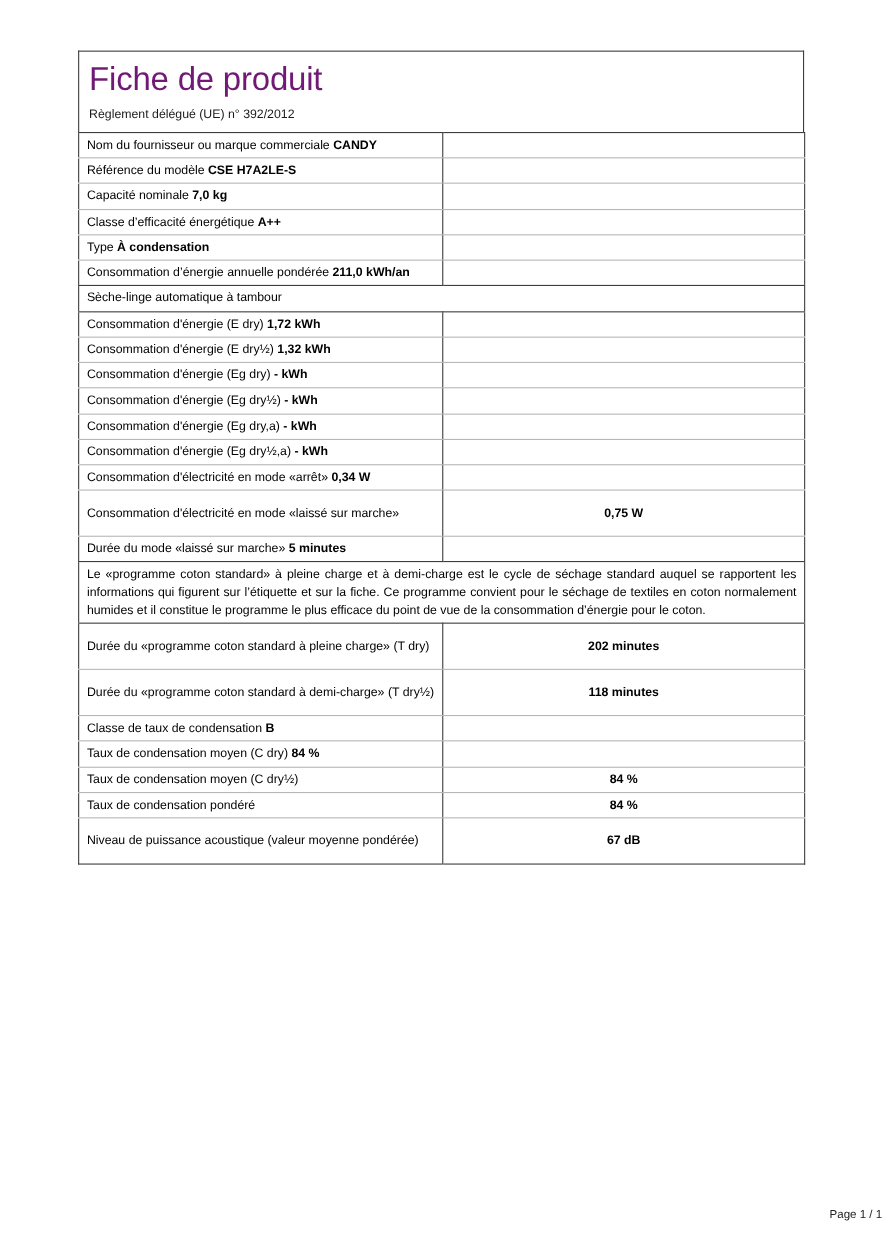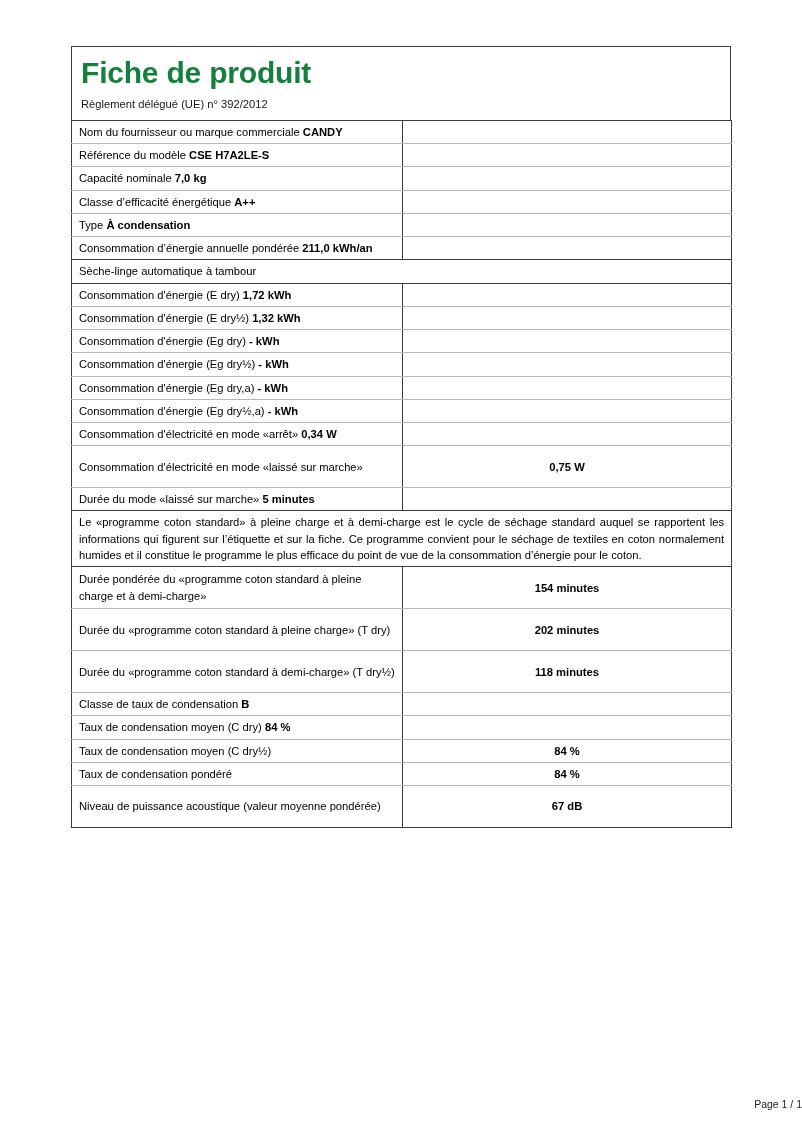--- a/index.html
+++ b/index.html
@@ -36,22 +36,22 @@
   .header-box {
     border-top: 1.4px solid #3d3d3d;
     border-left: 1.4px solid #3d3d3d;
     border-right: 1.4px solid #3d3d3d;
     box-sizing: border-box;
     padding: 8px 8px 6px 8px;
   }
 
   .doc-title {
     font-size: 30px;
-    font-weight: bold;
-    color: #15803d;
+    font-weight: normal;
+    color: #701a75;
     letter-spacing: -0.2px;
     line-height: 1.05;
     margin: 2px 0 0 1px;
   }
 
   .doc-subtitle {
     font-size: 11.2px;
     color: #1a1a1a;
     margin: 9px 0 3px 1px;
     line-height: 1.2;
@@ -208,24 +208,20 @@
 
         <tr>
           <td class="label one-line bb-dark divider"><span>Durée du mode «laissé sur marche» </span><b>5 minutes</b></td>
           <td class="value one-line bb-dark"></td>
         </tr>
 
         <tr>
           <td class="para bb-dark" colspan="2">Le «programme coton standard» à pleine charge et à demi-charge est le cycle de séchage standard auquel se rapportent les informations qui figurent sur l’étiquette et sur la fiche. Ce programme convient pour le séchage de textiles en coton normalement humides et il constitue le programme le plus efficace du point de vue de la consommation d’énergie pour le coton.</td>
         </tr>
 
-        <tr>
-          <td class="label two-line bb-light divider">Durée pondérée du «programme coton standard à pleine charge et à demi-charge»</td>
-          <td class="value two-line bb-light">154 minutes</td>
-        </tr>
 
         <tr>
           <td class="label two-line bb-light divider">Durée du «programme coton standard à pleine charge» (T dry)</td>
           <td class="value two-line bb-light">202 minutes</td>
         </tr>
 
         <tr>
           <td class="label two-line bb-light divider">Durée du «programme coton standard à demi-charge» (T dry½)</td>
           <td class="value two-line bb-light">118 minutes</td>
         </tr>

